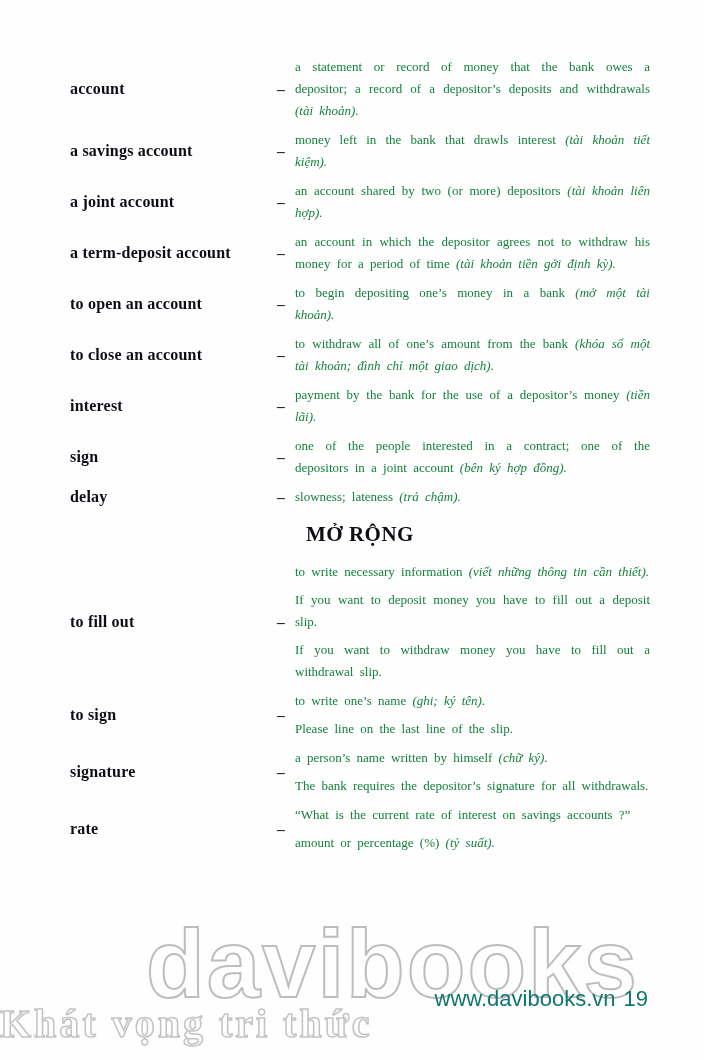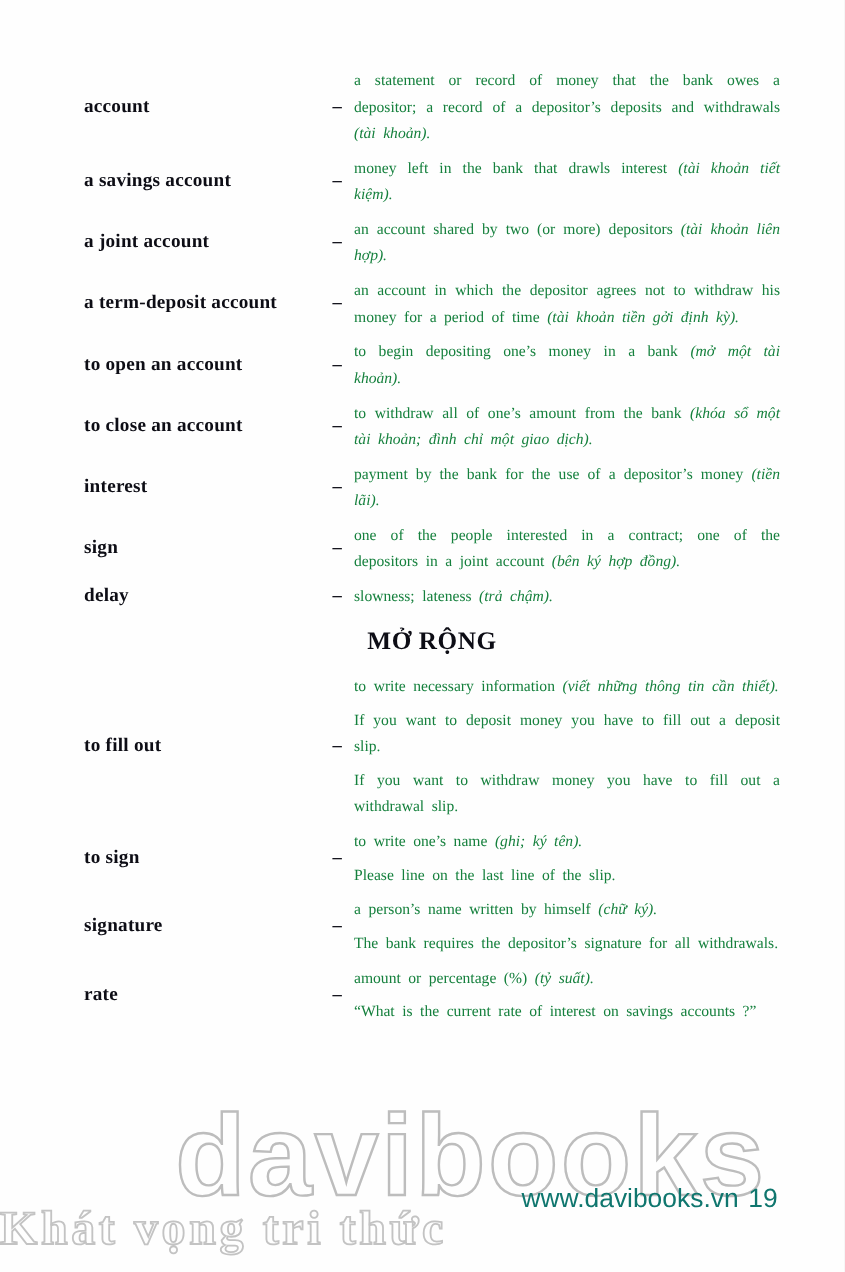--- a/index.html
+++ b/index.html
@@ -185,22 +185,22 @@
         <div class="dash">–</div>
         <div class="def">
           <p class="para"><span>a person’s name written by himself </span><span class="i">(chữ ký).</span></p>
           <p class="para"><span>The bank requires the depositor’s signature for all withdrawals.</span></p>
         </div>
       </div>
       <div class="entry">
         <div class="term">rate</div>
         <div class="dash">–</div>
         <div class="def">
+          <p class="para"><span>“What is the current rate of interest on savings accounts ?”</span></p>
           <p class="para"><span>amount or percentage (%) </span><span class="i">(tỷ suất).</span></p>
-          <p class="para"><span>“What is the current rate of interest on savings accounts ?”</span></p>
         </div>
       </div>
     </div>
 
   <div class="footer">
     <span>www.davibooks.vn</span><span class="page-num">19</span>
   </div>
 
 </div>
 

